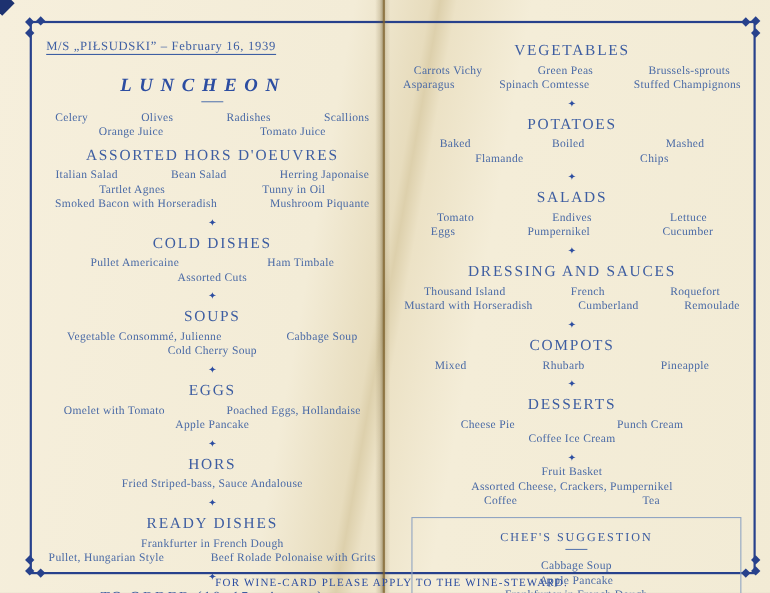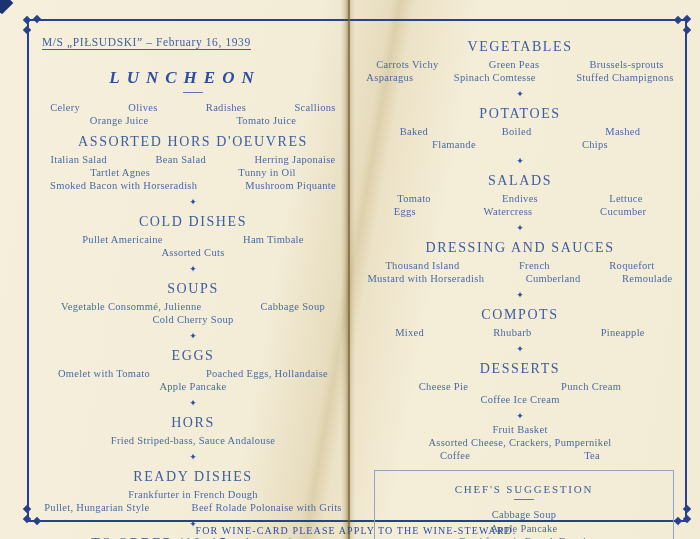--- a/index.html
+++ b/index.html
@@ -259,21 +259,21 @@
         </div>
         <div class="diamond-sep">✦</div>
         <div class="section-heading">SALADS</div>
         <div class="menu-row">
           <span class="menu-item">Tomato</span>
           <span class="menu-item">Endives</span>
           <span class="menu-item">Lettuce</span>
         </div>
         <div class="menu-row">
           <span class="menu-item">Eggs</span>
-          <span class="menu-item">Watercress</span>
+          <span class="menu-item">Pumpernikel</span>
           <span class="menu-item">Cucumber</span>
         </div>
         <div class="diamond-sep">✦</div>
         <div class="section-heading">DRESSING AND SAUCES</div>
         <div class="menu-row">
           <span class="menu-item">Thousand Island</span>
           <span class="menu-item">French</span>
           <span class="menu-item">Roquefort</span>
         </div>
         <div class="menu-row">

